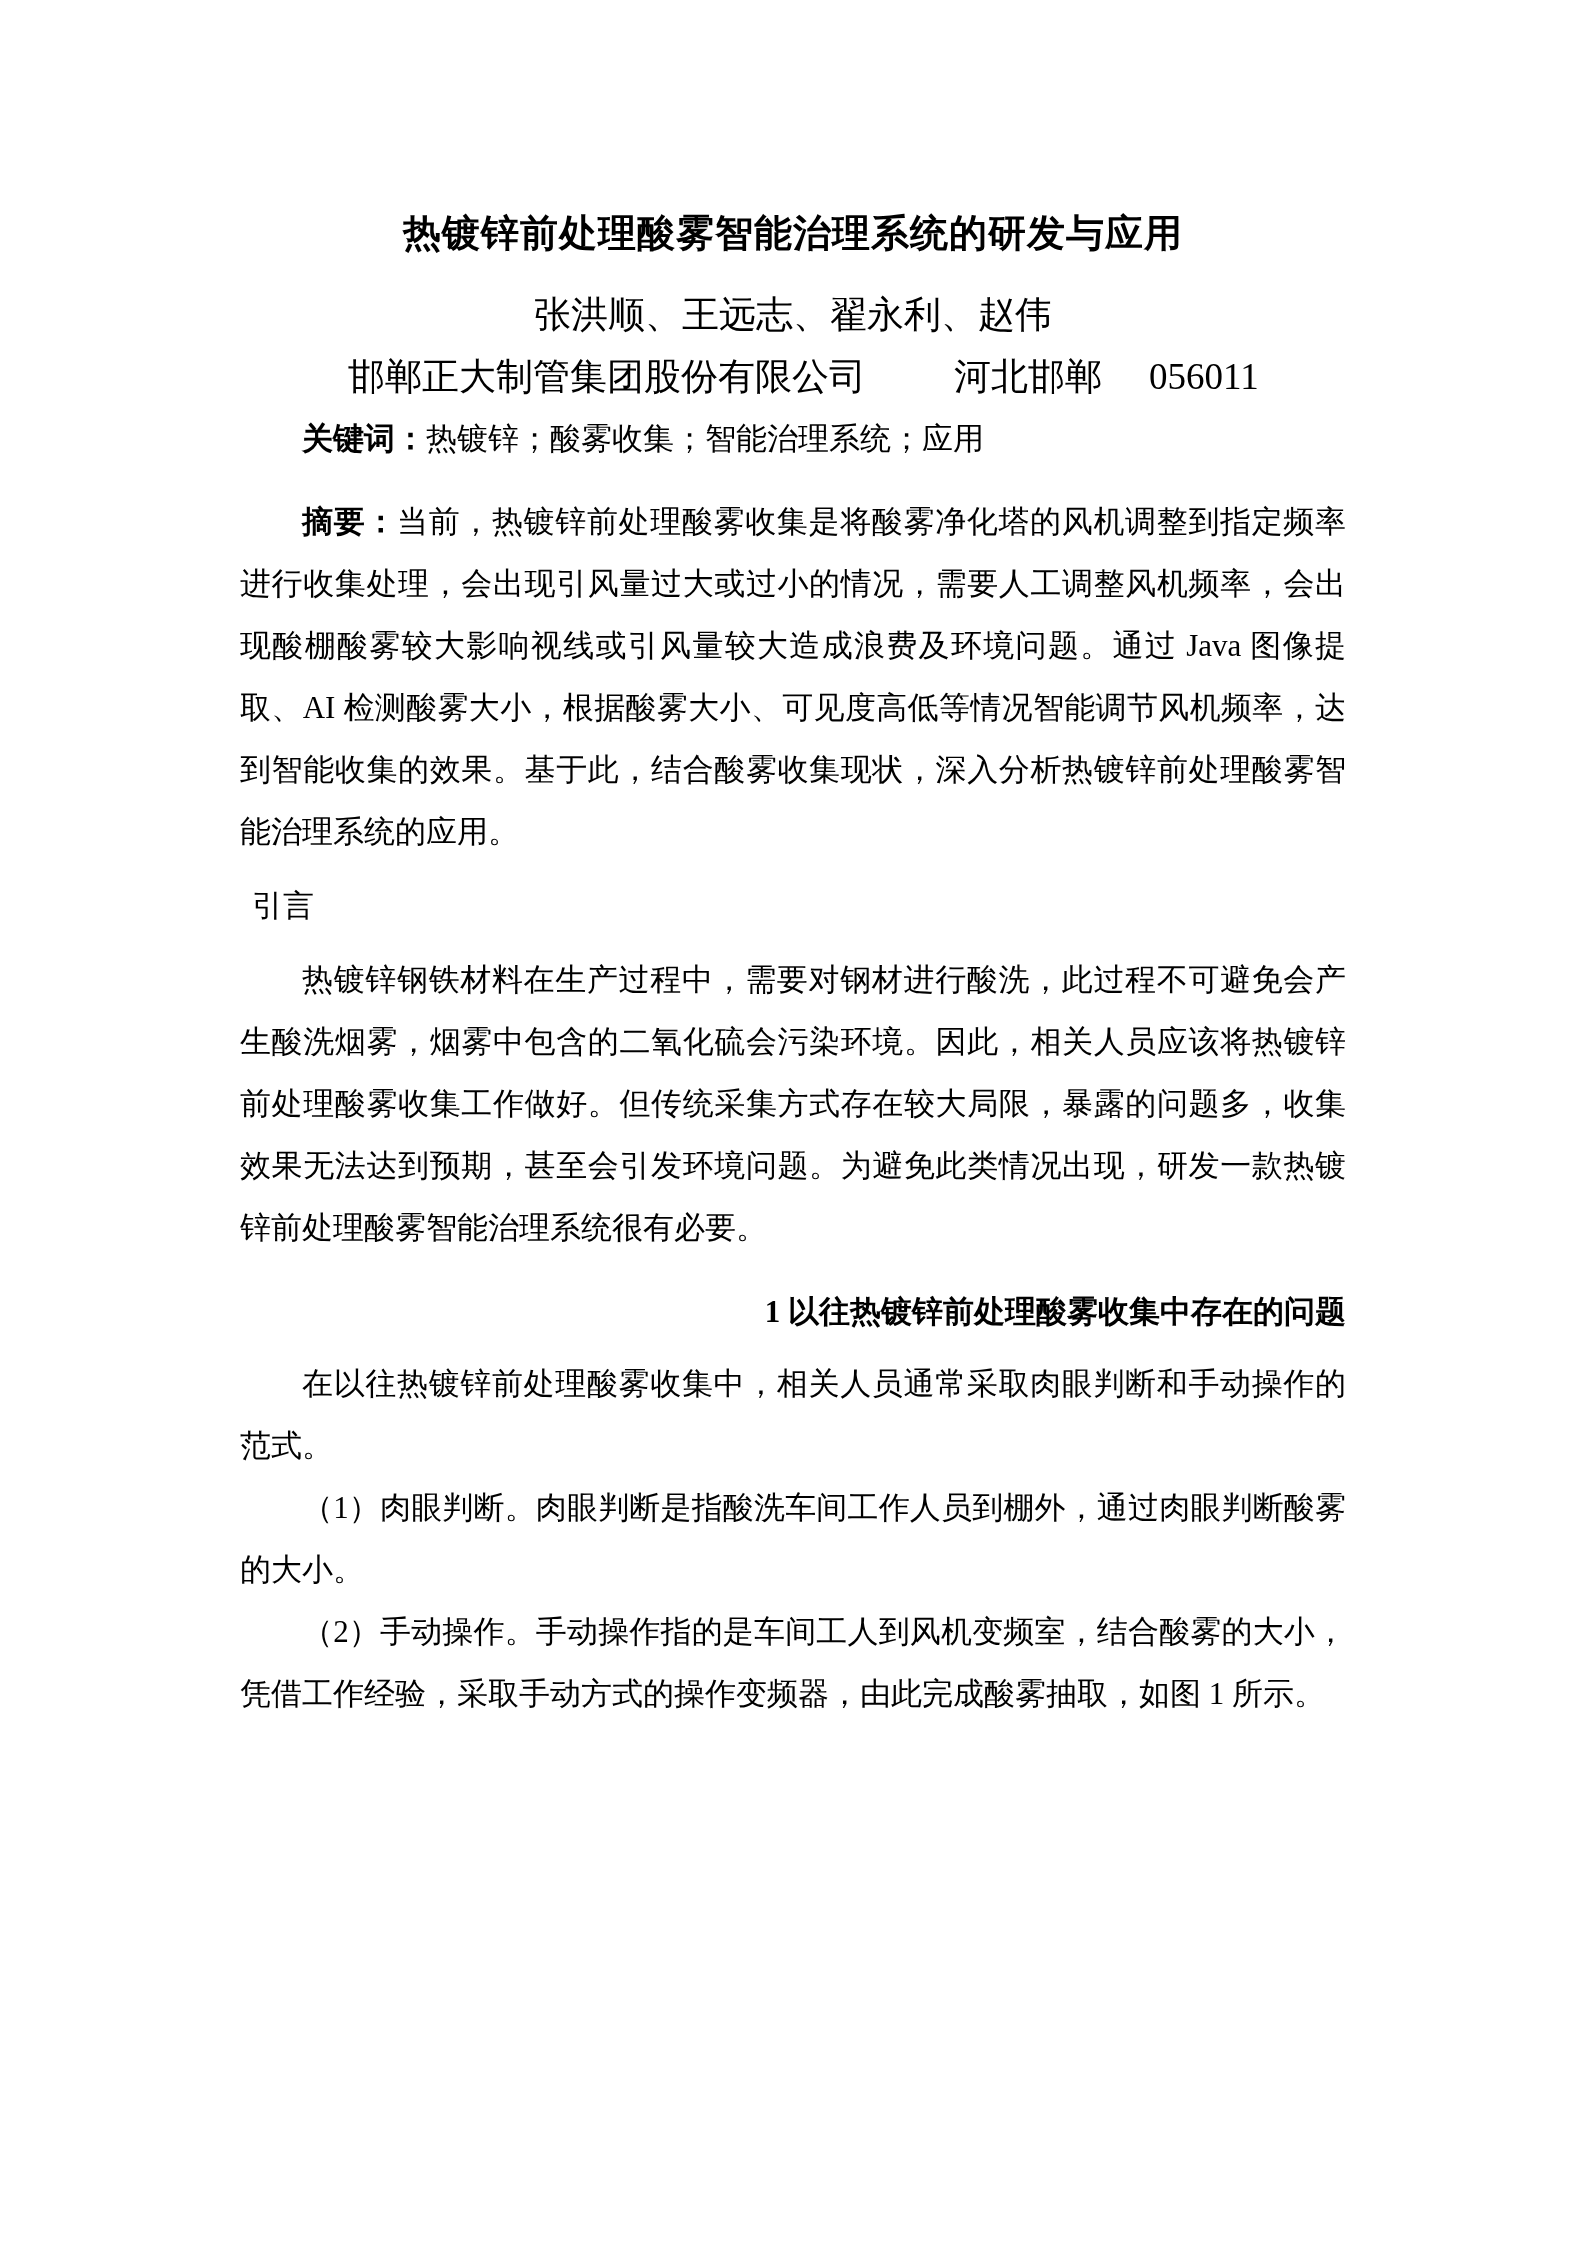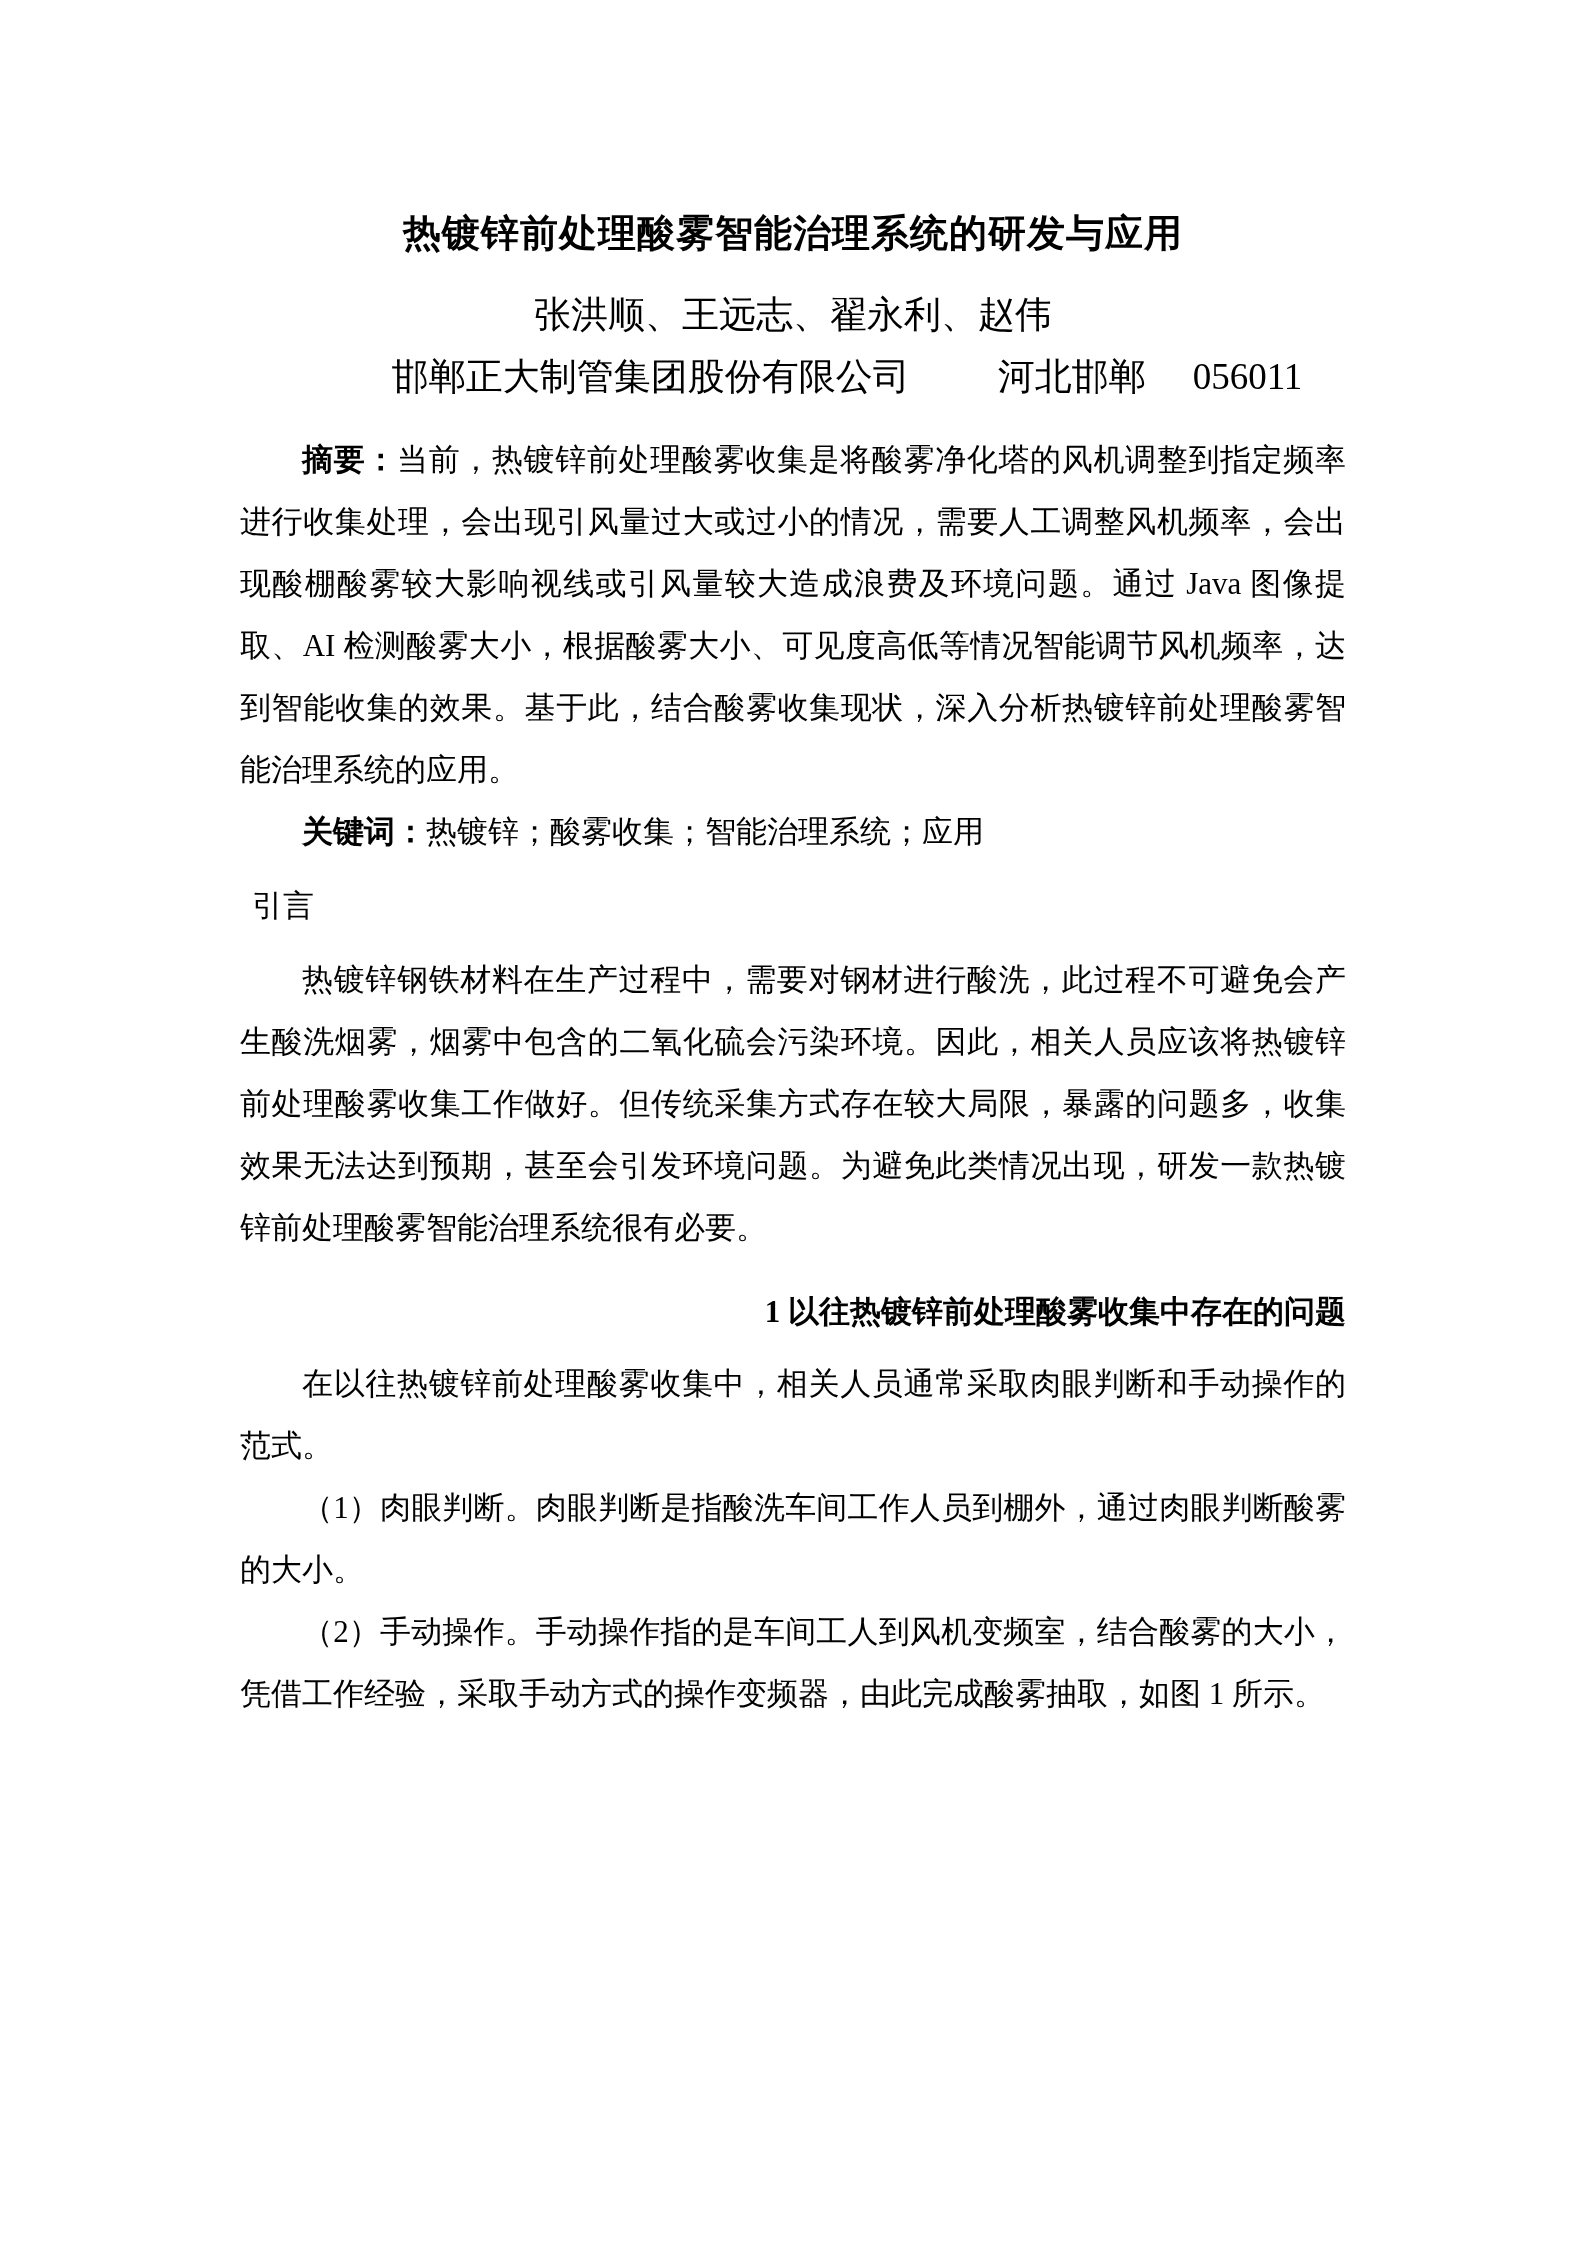--- a/index.html
+++ b/index.html
@@ -36,21 +36,20 @@
     line-height: 62px;
     font-weight: normal;
     text-align: center;
   }
   .affiliation {
     margin: 0;
     padding-left: 108px;
     font-size: 37px;
     line-height: 62px;
     font-weight: normal;
-    text-align: center;
     white-space: nowrap;
     font-family: Liberation Serif, serif;
   }
   .gap-wide  { display: inline-block; width: 88px; }
   .gap-small { display: inline-block; width: 47px; }
   .para {
     margin: 0;
     font-size: 31px;
     line-height: 62px;
     text-align: justify;
@@ -83,26 +82,26 @@
   <div class="content">
 
     <h1 class="doc-title">热镀锌前处理酸雾智能治理系统的研发与应用</h1>
 
     <div class="authors">张洪顺、王远志、翟永利、赵伟</div>
 
     <div class="affiliation">
       <span>邯郸正大制管集团股份有限公司</span><span class="gap-wide"></span><span>河北邯郸</span><span class="gap-small"></span><span>056011</span>
     </div>
 
+    <p class="para">
+      <span class="inline-label">关键词：</span><span>热镀锌；酸雾收集；智能治理系统；应用</span>
+    </p>
+
     <p class="para para-abstract">
       <span class="inline-label">摘要：</span><span>当前，热镀锌前处理酸雾收集是将酸雾净化塔的风机调整到指定频率进行收集处理，会出现引风量过大或过小的情况，需要人工调整风机频率，会出现酸棚酸雾较大影响视线或引风量较大造成浪费及环境问题。通过 Java 图像提取、AI 检测酸雾大小，根据酸雾大小、可见度高低等情况智能调节风机频率，达到智能收集的效果。基于此，结合酸雾收集现状，深入分析热镀锌前处理酸雾智能治理系统的应用。</span>
-    </p>
-
-    <p class="para">
-      <span class="inline-label">关键词：</span><span>热镀锌；酸雾收集；智能治理系统；应用</span>
     </p>
 
     <h2 class="heading-plain">引言</h2>
 
     <p class="para">热镀锌钢铁材料在生产过程中，需要对钢材进行酸洗，此过程不可避免会产生酸洗烟雾，烟雾中包含的二氧化硫会污染环境。因此，相关人员应该将热镀锌前处理酸雾收集工作做好。但传统采集方式存在较大局限，暴露的问题多，收集效果无法达到预期，甚至会引发环境问题。为避免此类情况出现，研发一款热镀锌前处理酸雾智能治理系统很有必要。</p>
 
     <h2 class="heading-bold h-sec">1 以往热镀锌前处理酸雾收集中存在的问题</h2>
 
 
     <p class="para para-after-heading">在以往热镀锌前处理酸雾收集中，相关人员通常采取肉眼判断和手动操作的范式。</p>

